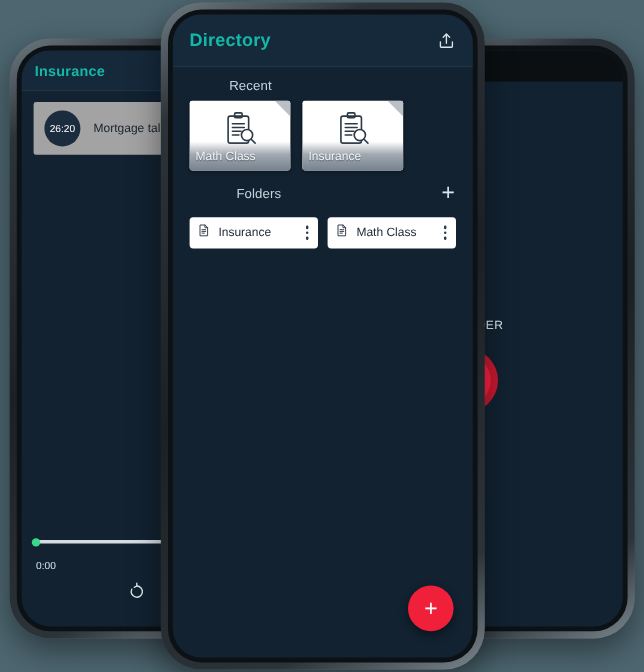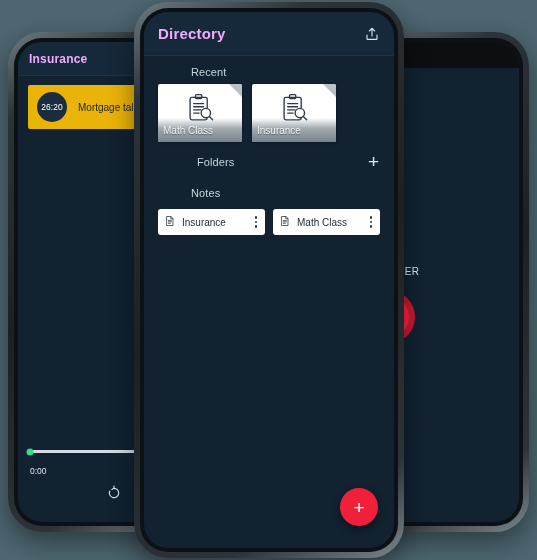--- a/index.html
+++ b/index.html
@@ -72,21 +72,21 @@
   .appbar {
     background: #16293a;
     display: flex;
     align-items: center;
     justify-content: space-between;
     padding: 0 14px;
     box-sizing: border-box;
     border-bottom: 1px solid #1d3346;
   }
   .appbar-title {
-    color: #f0abfc;
+    color: #14b8a6;
     font-weight: bold;
     letter-spacing: 0.2px;
   }
   .icon-btn {
     display: flex;
     align-items: center;
     justify-content: center;
     cursor: pointer;
   }
 
@@ -224,21 +224,21 @@
 
   
   #left-appbar {
     height: 34px;
     padding: 0 11px;
   }
   #left-appbar .appbar-title { font-size: 12px; }
 
   .rec-card {
     margin: 9px 10px 0 10px;
-    background: #eab308;
+    background: #a3a3a3;
     border-radius: 2px;
     height: 44px;
     display: flex;
     align-items: center;
     padding: 0 9px;
     gap: 11px;
     cursor: pointer;
   }
   .rec-badge {
     width: 30px;
@@ -460,21 +460,20 @@
           <span class="card-label">Insurance</span>
         </div>
 
       </div>
 
       <div class="section-row">
         <span class="section-label">Folders</span>
         <span class="plus-icon">+</span>
       </div>
 
-      <div class="section-label">Notes</div>
 
       <div class="notes-grid">
 
         <div class="note-chip">
           <span>
             <svg width="12" height="12" viewBox="0 0 20 20" fill="none" stroke="#2b3742" stroke-width="1.3" stroke-linecap="round" stroke-linejoin="round">
               <path d="M5 2.5h6.5L15 6v11.5H5z"></path>
               <polyline points="11.3 2.6 11.3 6.2 14.9 6.2"></polyline>
               <line x1="7.2" y1="9" x2="12.4" y2="9"></line>
               <line x1="7.2" y1="11.4" x2="12.4" y2="11.4"></line>

